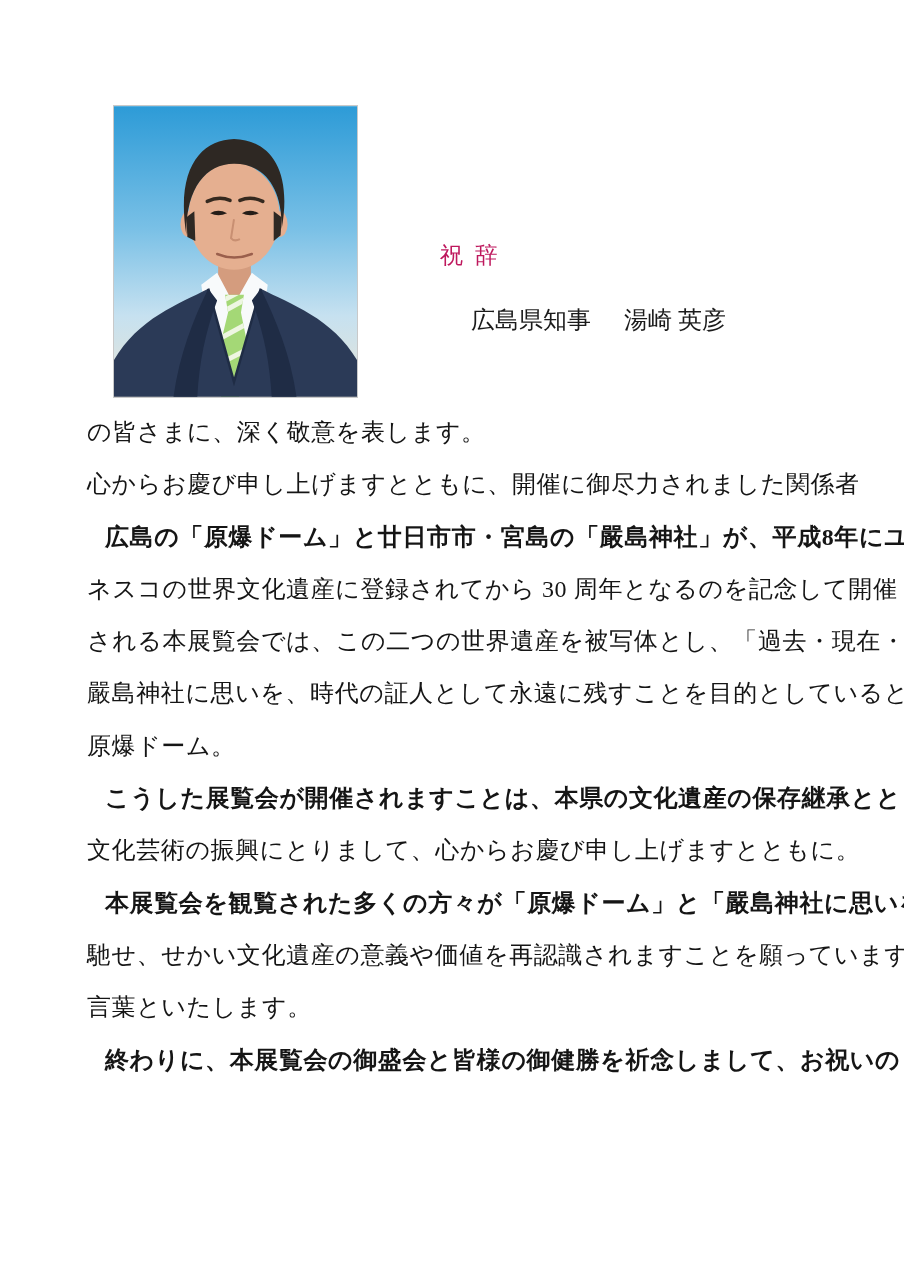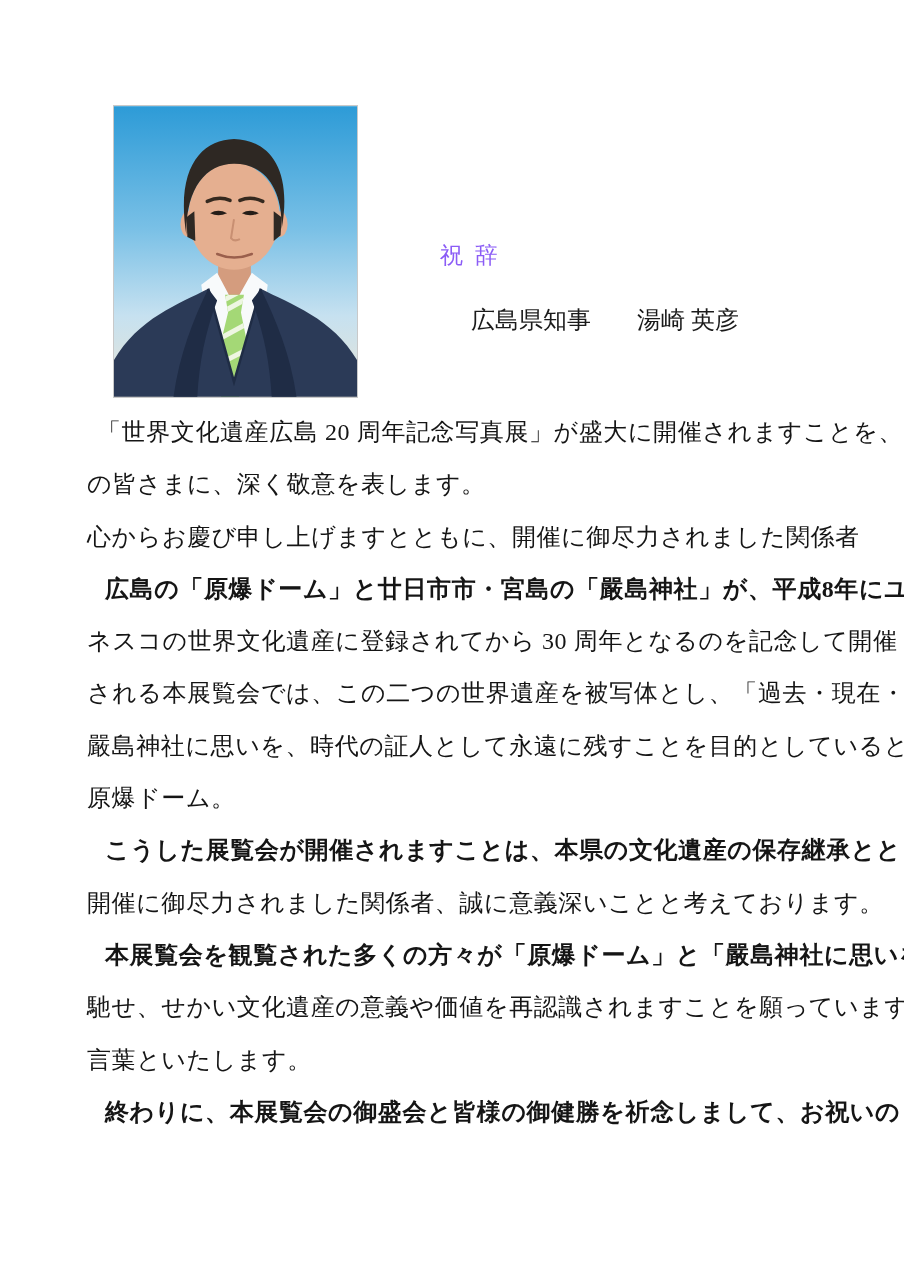--- a/index.html
+++ b/index.html
@@ -22,32 +22,32 @@
     box-sizing: border-box;
     overflow: hidden;
   }
   .portrait svg { display: block; width: 100%; height: 100%; }
   .doc-title {
     position: absolute;
     left: 440px;
     top: 240px;
     font-size: 23px;
     letter-spacing: 3px;
-    color: #8b5cf6;
+    color: #be185d;
     white-space: pre;
   }
   .author-line {
     position: absolute;
     left: 471px;
     top: 304px;
     font-size: 24px;
     color: #1b1b1b;
     white-space: nowrap;
   }
-  .author-name { margin-left: 46px; }
+  .author-name { margin-left: 33px; }
   .body-text {
     position: absolute;
     left: 87px;
     top: 406px;
     width: 772px;
     font-size: 24px;
     line-height: 52.3px;
     letter-spacing: 0.6px;
     color: #151515;
   }
@@ -119,29 +119,28 @@
     </svg>
   </div>
 
   <div class="doc-title">祝 辞</div>
 
   <div class="author-line">
     <span>広島県知事</span><span class="author-name">湯崎 英彦</span>
   </div>
 
   <div class="body-text">
-    <div class="line indent-bracket">「世界文化遺産広島 20 周年記念写真展」が盛大に開催されますことを、</div>
     <div class="line">の皆さまに、深く敬意を表します。</div>
     <div class="line">心からお慶び申し上げますとともに、開催に御尽力されました関係者</div>
     <div class="line indent">広島の「原爆ドーム」と廿日市市・宮島の「嚴島神社」が、平成8年にユ</div>
     <div class="line">ネスコの世界文化遺産に登録されてから 30 周年となるのを記念して開催</div>
     <div class="line">される本展覧会では、この二つの世界遺産を被写体とし、「過去・現在・未来」</div>
     <div class="line">嚴島神社に思いを、時代の証人として永遠に残すことを目的としていると</div>
     <div class="line">原爆ドーム。</div>
     <div class="line indent">こうした展覧会が開催されますことは、本県の文化遺産の保存継承とともに</div>
-    <div class="line">開催に御尽力されました関係者、誠に意義深いことと考えております。</div>
+    <div class="line">文化芸術の振興にとりまして、心からお慶び申し上げますとともに。</div>
     <div class="line indent">本展覧会を観覧された多くの方々が「原爆ドーム」と「嚴島神社に思いを</div>
     <div class="line">馳せ、せかい文化遺産の意義や価値を再認識されますことを願っています。</div>
     <div class="line">言葉といたします。</div>
     <div class="line indent">終わりに、本展覧会の御盛会と皆様の御健勝を祈念しまして、お祝いの</div>
   </div>
 
 </div>
 
 </body></html>

